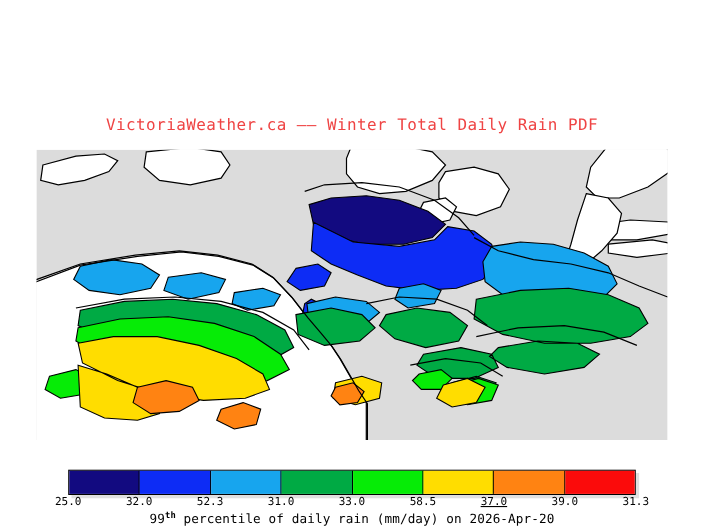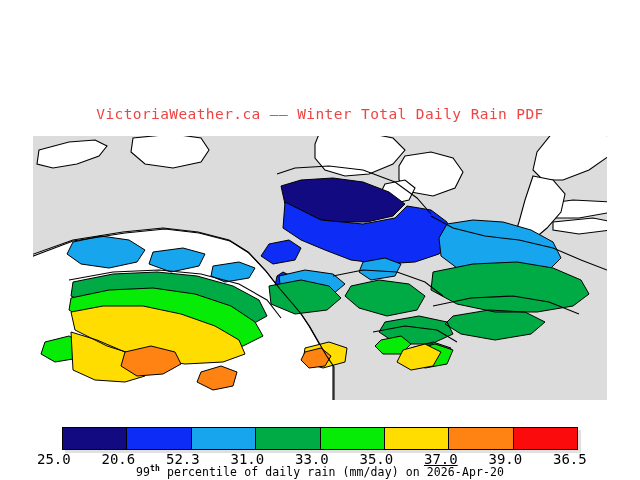--- a/index.html
+++ b/index.html
@@ -28,22 +28,22 @@
   #colorbar-wrap{position:absolute;left:0;top:418px;width:640px;height:62px;}
   #colorbar{
     position:absolute;left:62px;top:9px;width:516px;height:23px;
     display:flex;border:1px solid #000;box-sizing:border-box;
     box-shadow:3px 3px 0 0 #e0e0e0;
   }
   .cb-band{height:100%;flex:1 1 0;border-right:1px solid #000;box-sizing:border-box;}
   .cb-band:last-child{border-right:none;}
   #cb-ticks{position:absolute;left:0;top:33px;width:640px;height:14px;}
   .cb-tick{
-    position:absolute;top:0;font-size:14px;color:#000;
-    text-align:left;white-space:nowrap;
+    position:absolute;top:0;font-size:10px;color:#000;
+    text-align:center;white-space:nowrap;
   }
   #cb-caption{
     position:absolute;left:0;top:46px;width:640px;text-align:center;
     font-size:11.5px;color:#000;white-space:nowrap;letter-spacing:.1px;
   }
   #cb-caption sup{font-size:8px;vertical-align:super;font-weight:bold;}
 </style>
 </head>
 <body>
 
@@ -156,25 +156,25 @@
         <div class="cb-band" title="27.0-29.0" style="background: rgb(13, 44, 245);"></div>
         <div class="cb-band" title="29.0-31.0" style="background: rgb(23, 165, 238);"></div>
         <div class="cb-band" title="31.0-33.0" style="background: rgb(0, 170, 68);"></div>
         <div class="cb-band" title="33.0-35.0" style="background: rgb(6, 236, 6);"></div>
         <div class="cb-band" title="35.0-37.0" style="background: rgb(255, 221, 0);"></div>
         <div class="cb-band" title="37.0-39.0" style="background: rgb(255, 131, 18);"></div>
         <div class="cb-band" title="39.0-41.0" style="background: rgb(251, 11, 11);"></div>
       </div>
     <div id="cb-ticks">
         <div class="cb-tick" style="left: 37px; width: 50px;">25.0</div>
-        <div class="cb-tick" style="left: 101.5px; width: 50px;">20.6</div>
+        <div class="cb-tick" style="left: 101.5px; width: 50px;">32.0</div>
         <div class="cb-tick" style="left: 166px; width: 50px;">52.3</div>
         <div class="cb-tick" style="left: 230.5px; width: 50px;">31.0</div>
         <div class="cb-tick" style="left: 295px; width: 50px;">33.0</div>
-        <div class="cb-tick" style="left: 359.5px; width: 50px;">35.0</div>
+        <div class="cb-tick" style="left: 359.5px; width: 50px;">58.5</div>
         <div class="cb-tick" style="left: 424px; width: 50px; text-decoration: underline;">37.0</div>
         <div class="cb-tick" style="left: 488.5px; width: 50px;">39.0</div>
-        <div class="cb-tick" style="left: 553px; width: 50px;">36.5</div>
+        <div class="cb-tick" style="left: 553px; width: 50px;">31.3</div>
       </div>
     <div id="cb-caption">99<sup>th</sup> percentile of daily rain (mm/day) on 2026-Apr-20</div>
   </div>
 
 </div>
 
 </body></html>

